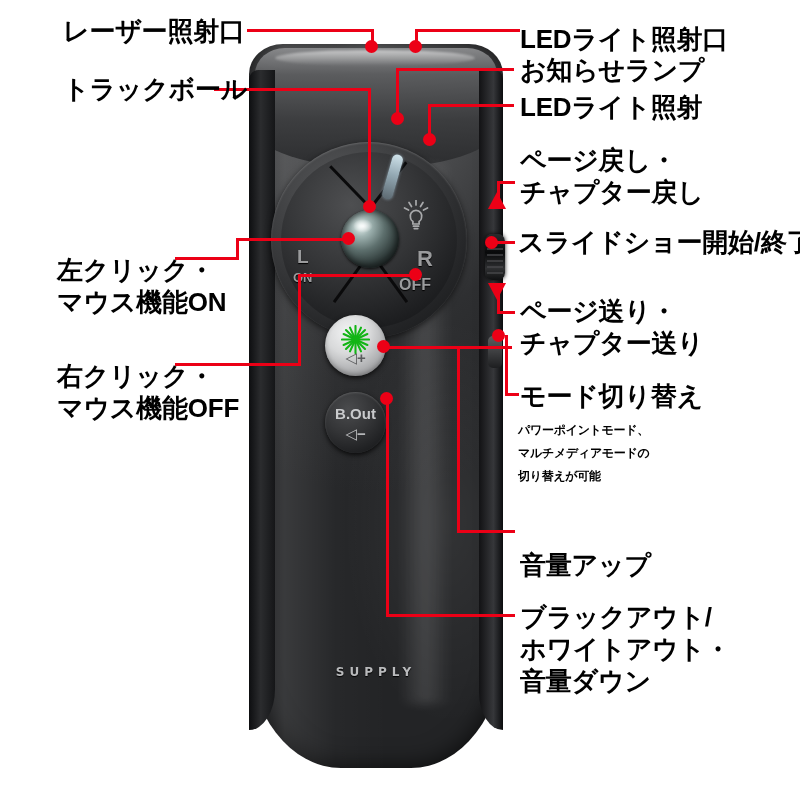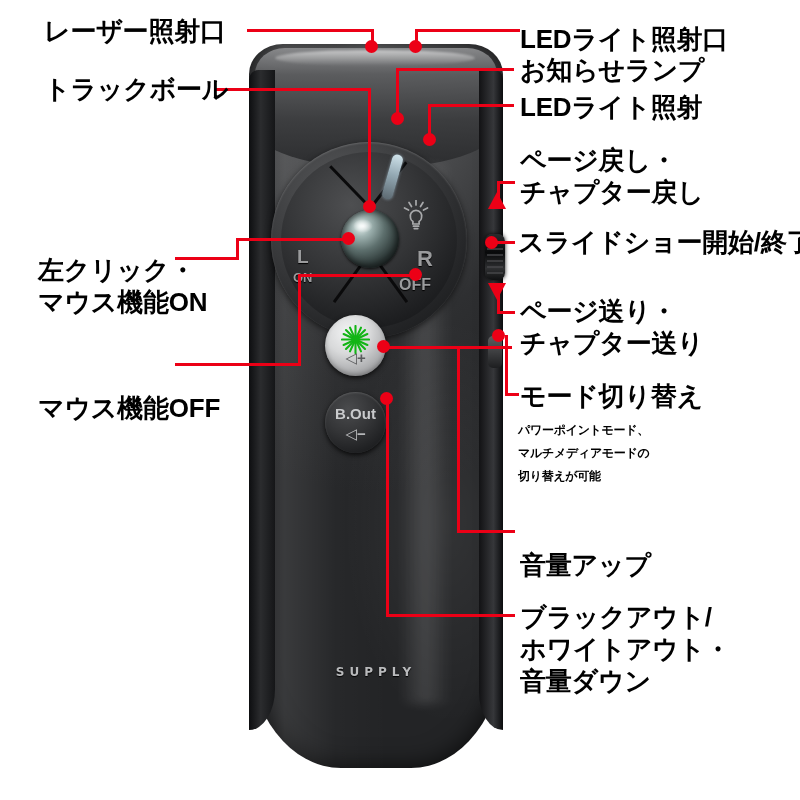--- a/index.html
+++ b/index.html
@@ -11,21 +11,21 @@
   #stage{position:absolute;left:0;top:0;width:800px;height:800px;}
 
   
   .lbl{
     position:absolute;color:#000;font-weight:700;
     line-height:1.16;white-space:pre;letter-spacing:-0.2px;
   }
   .lbl.big{font-size:26px;}
   .lbl.sub{font-size:12px;font-weight:700;line-height:1.24;letter-spacing:-0.3px;}
   .lbl.r{text-align:left;}
-  .lbl.l{text-align:center;}
+  .lbl.l{text-align:center;margin-left:19px;}
 
   
   .ln{position:absolute;background:#ec0016;}
   .h{height:3px;}
   .v{width:3px;}
   .dot{position:absolute;width:13px;height:13px;border-radius:50%;background:#ec0016;}
 
   
   #device{position:absolute;left:249px;top:44px;width:254px;height:724px;}
 
@@ -299,20 +299,21 @@
   <div class="ln h" style="left:386px;top:614px;width:129px;"></div>
   <div class="dot" style="left:380px;top:392px;"></div>
 
   <div class="lbl big l" style="left:44px;top:16px;">レーザー照射口</div>
 
   <div class="lbl big l" style="left:44px;top:74px;">トラックボール</div>
 
   <div class="lbl big l" style="left:38px;top:255px;">左クリック・</div>
   <div class="lbl big l" style="left:38px;top:287px;">マウス機能ON</div>
 
+  <div class="lbl big l" style="left:38px;top:361px;">右クリック・</div>
   <div class="lbl big l" style="left:38px;top:393px;">マウス機能OFF</div>
 
   <div class="lbl big r" style="left:520px;top:16px;margin-top:8px;">LEDライト照射口</div>
   <div class="lbl big r" style="left:520px;top:55px;">お知らせランプ</div>
   <div class="lbl big r" style="left:520px;top:92px;">LEDライト照射</div>
 
   <div class="lbl big r" style="left:520px;top:177px;">チャプター戻し</div>
   <div class="lbl big r" style="left:520px;top:145px;">ページ戻し・</div>
 
   <div class="lbl big r" style="left:518px;top:227px;">スライドショー開始/終了・</div>

